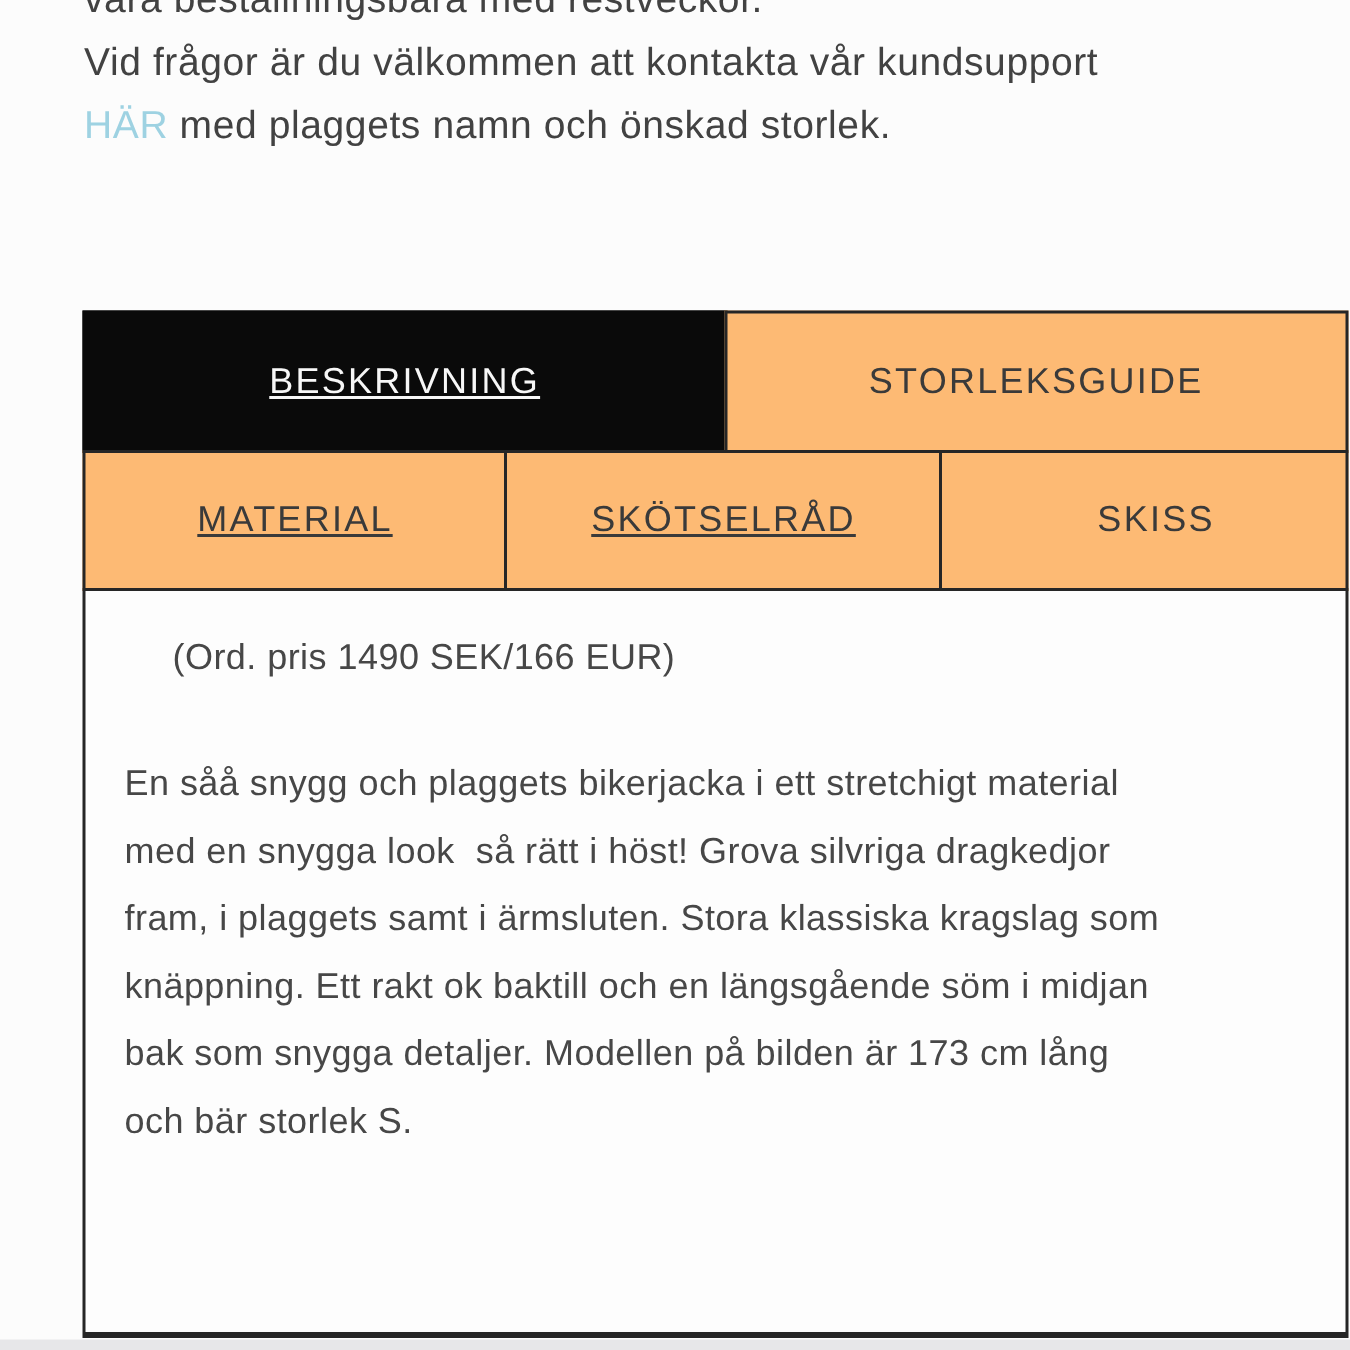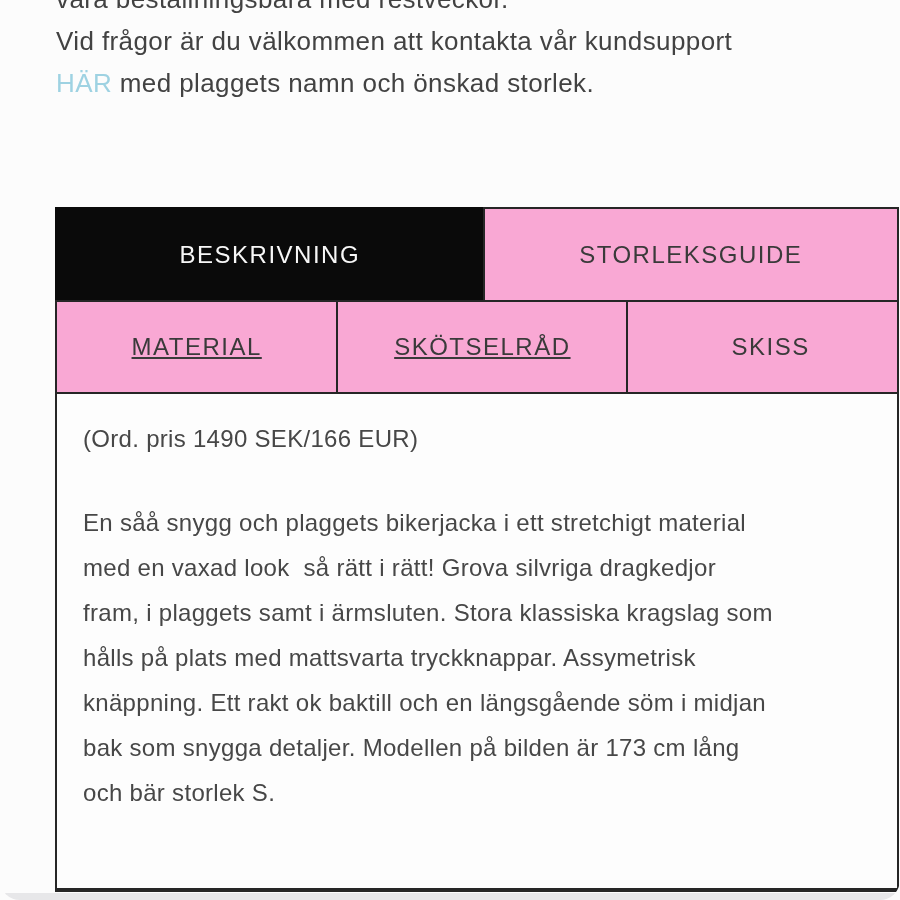--- a/index.html
+++ b/index.html
@@ -11,64 +11,64 @@
   }
   * { box-sizing: border-box; }
   html, body { margin: 0; padding: 0; }
   body {
     width: 900px; height: 900px; overflow: hidden;
     background: #fcfcfc;
     font-family: "Liberation Sans", sans-serif;
     font-weight: 300;
     color: var(--text);
   }
-  .page { position: relative; width: 900px; height: 900px; overflow: hidden; border-radius: 20px; }
+  .page { position: relative; width: 900px; height: 900px; overflow: hidden; }
 
   
   .intro {
     position: absolute; left: 56px; top: -22px;
     font-size: 26px; line-height: 42px; letter-spacing: 0.4px;
     color: #424242;
   }
   .intro-line { white-space: pre; }
   .link { color: var(--link); cursor: pointer; margin-top: 40px; }
 
   
   .tabbox { position: absolute; left: 55px; top: 207px; width: 844px; }
   .row { display: flex; width: 100%; }
   .row1 { height: 95px; }
   .row2 { height: 94px; margin-top: -2px; }
   .tab {
     border: 2px solid var(--border);
-    background: #f9a8d4;
+    background: #fdba74;
     display: flex; align-items: center; justify-content: center;
     font-size: 24px; letter-spacing: 1.5px;
     color: #3a3a3a; cursor: pointer;
   }
   .tab + .tab { margin-left: -2px; }
   .tab.active {
     background: var(--tab-active-bg);
     border-color: var(--tab-active-bg);
     color: var(--tab-active-fg);
   }
-  .row1 .tab:nth-child(1) { width: 50.9%; }
+  .row1 .tab:nth-child(1) { width: 50.9%; text-decoration: underline; }
   .row1 .tab:nth-child(2) { width: calc(49.1% + 2px); }
   .row2 .tab:nth-child(1) { width: 33.65%; text-decoration: underline; }
   .row2 .tab:nth-child(2) { width: calc(34.45% + 2px); text-decoration: underline; }
   .row2 .tab:nth-child(3) { width: calc(31.9% + 4px); padding-left: 16px; }
 
   
   .content {
     margin-top: -2px; height: 500px;
     border: 2px solid var(--border);
     border-bottom-width: 4px;
     background: #fdfdfd;
     padding: 28px 26px 0 26px;
   }
-  .price { font-size: 24px; line-height: 34px; letter-spacing: 0.3px; white-space: pre; }
+  .price { font-size: 24px; line-height: 34px; letter-spacing: 0.3px; white-space: pre; margin-left: 32px; }
   .para { margin-top: 44px; font-size: 24px; line-height: 45px; letter-spacing: 0.3px; }
   .para-line { white-space: pre; }
 
   .footer-strip {
     position: absolute; left: 0; top: 893px; width: 900px; height: 7px;
     background: #e7e7e9;
   }
 </style>
 </head>
 <body>
@@ -88,23 +88,22 @@
       </div>
     <div class="row row2">
         <div class="tab">MATERIAL</div>
         <div class="tab">SKÖTSELRÅD</div>
         <div class="tab">SKISS</div>
       </div>
     <div class="content">
       <div class="price">(Ord. pris 1490 SEK/166 EUR)</div>
       <div class="para">
           <div class="para-line">En såå snygg och plaggets bikerjacka i ett stretchigt material</div>
-          <div class="para-line">med en vaxad look  så rätt i rätt! Grova silvriga dragkedjor</div>
+          <div class="para-line">med en snygga look  så rätt i höst! Grova silvriga dragkedjor</div>
           <div class="para-line">fram, i plaggets samt i ärmsluten. Stora klassiska kragslag som</div>
-          <div class="para-line">hålls på plats med mattsvarta tryckknappar. Assymetrisk</div>
           <div class="para-line">knäppning. Ett rakt ok baktill och en längsgående söm i midjan</div>
           <div class="para-line">bak som snygga detaljer. Modellen på bilden är 173 cm lång</div>
           <div class="para-line">och bär storlek S.</div>
         </div>
     </div>
   </div>
 
   <div class="footer-strip"></div>
 
 </div>

